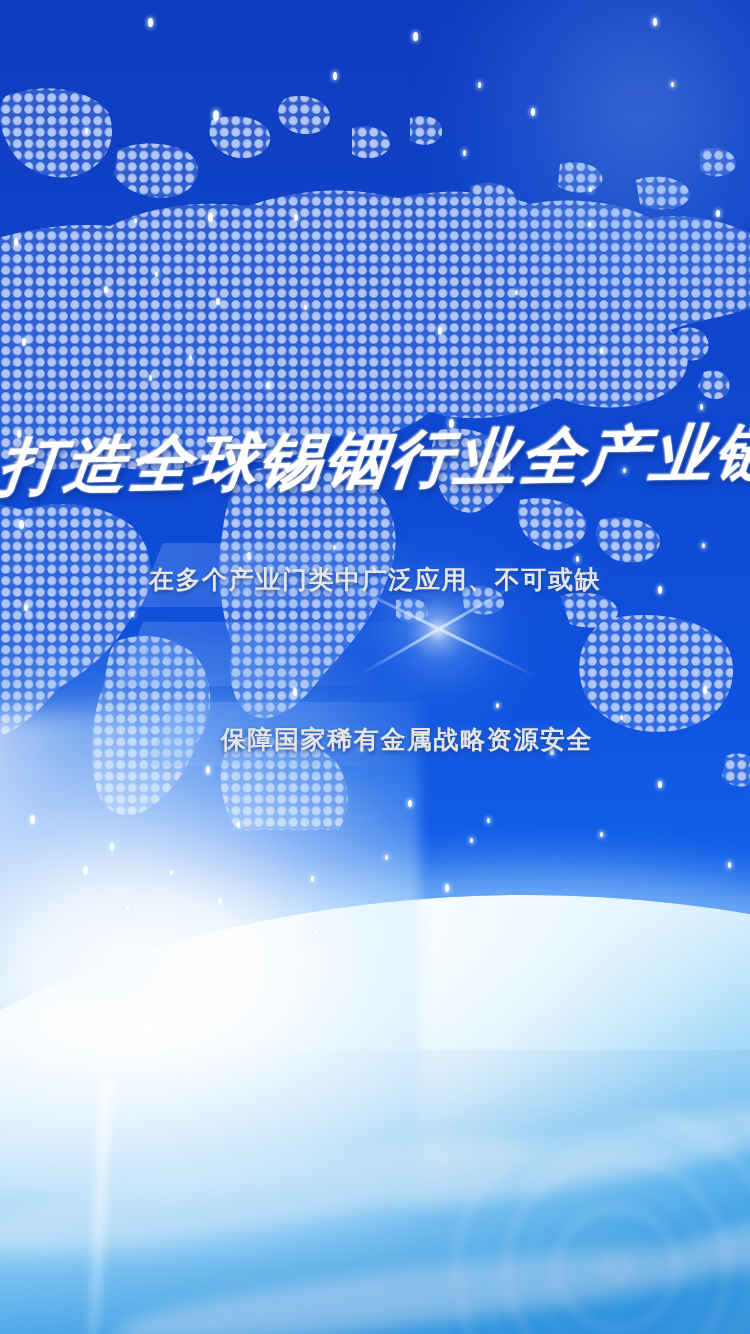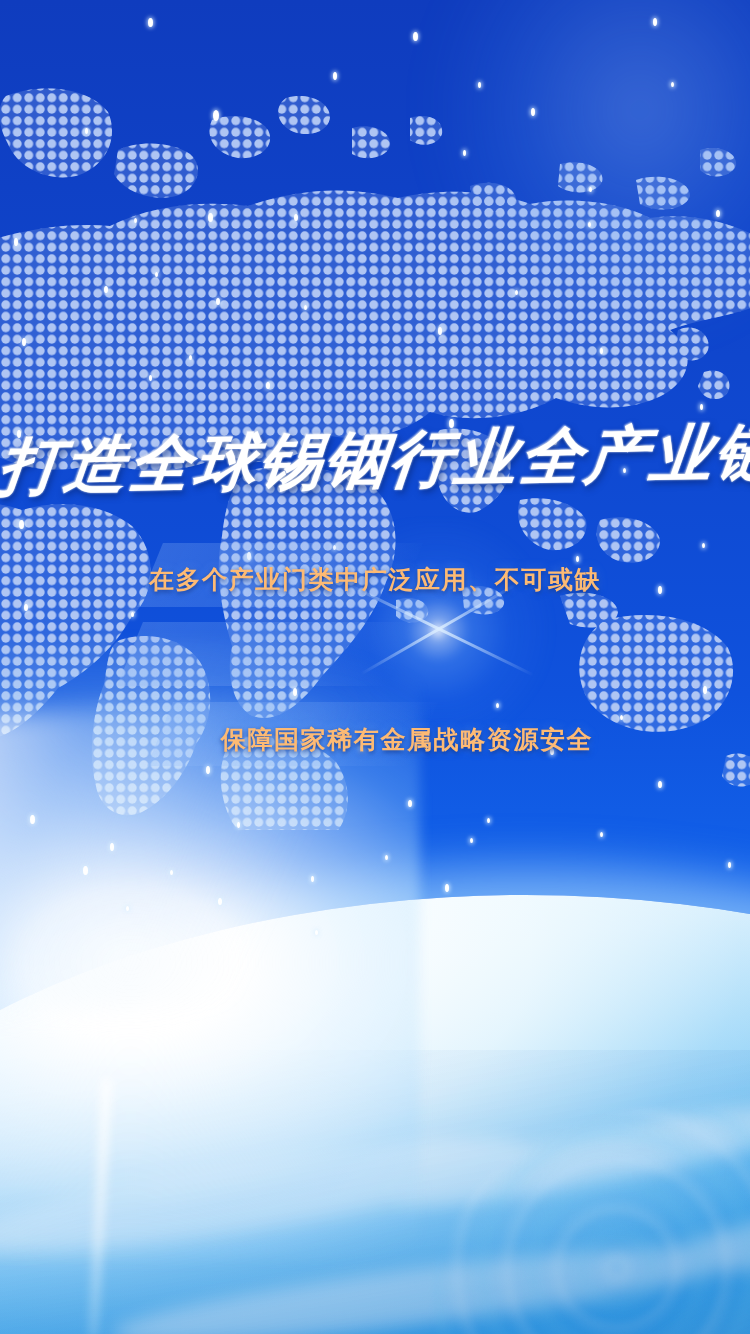--- a/index.html
+++ b/index.html
@@ -188,21 +188,21 @@
     transform: skewX(-22deg);
   }
   .band-1 { left: 150px; top: 543px; width: 260px; }
   .band-2 { left: 130px; top: 622px; width: 270px; }
   .band-3 { left: 160px; top: 702px; width: 265px; }
 
   .subline {
     position: absolute;
     width: 750px;
     text-align: center;
-    color: #fdba74;
+    color: #e5e5e5;
     font-size: 25px;
     font-weight: 700;
     letter-spacing: 1.6px;
     white-space: nowrap;
     text-shadow: 0 2px 5px rgba(10,45,130,.80), 0 0 10px rgba(120,180,255,.40);
   }
   .sl-1 { left: 0; top: 563px; }
   .sl-2 { left: 0; top: 643px; }
   .sl-3 { left: 0; top: 723px; margin-left: 32px; }
 </style>

